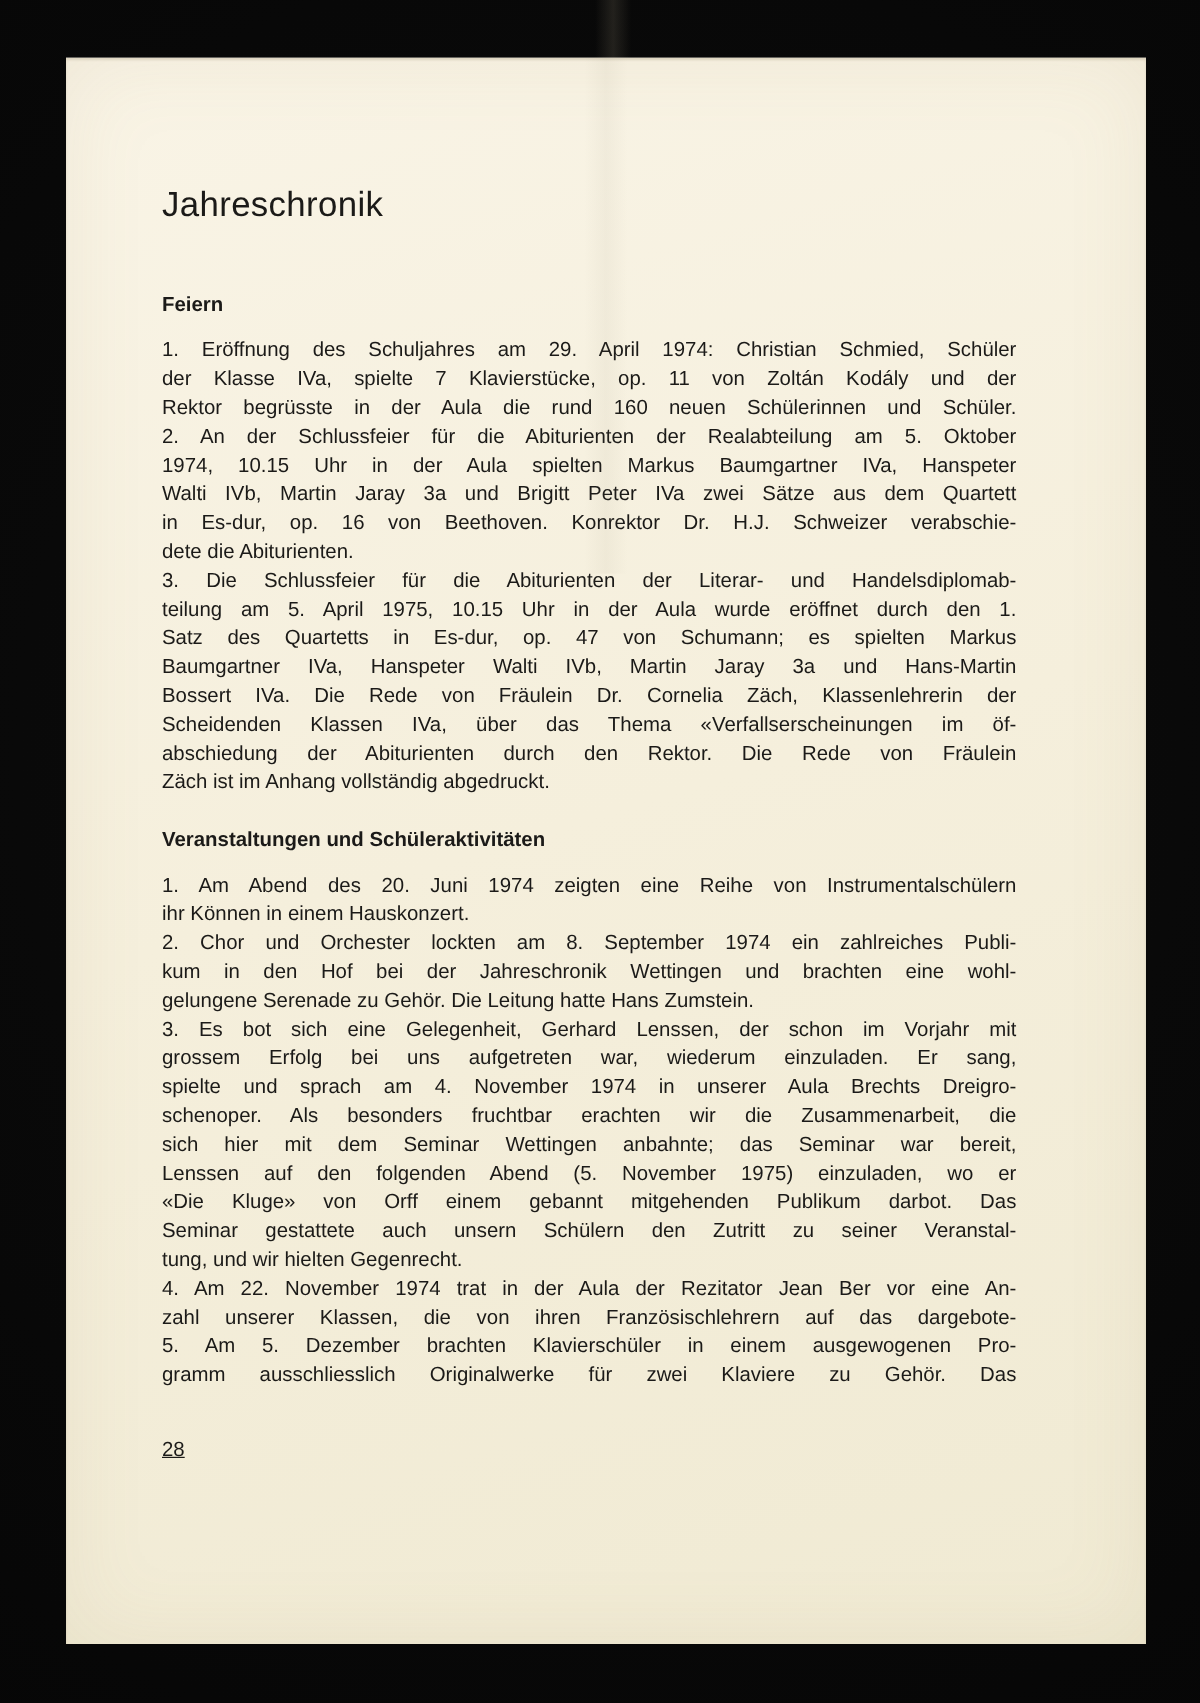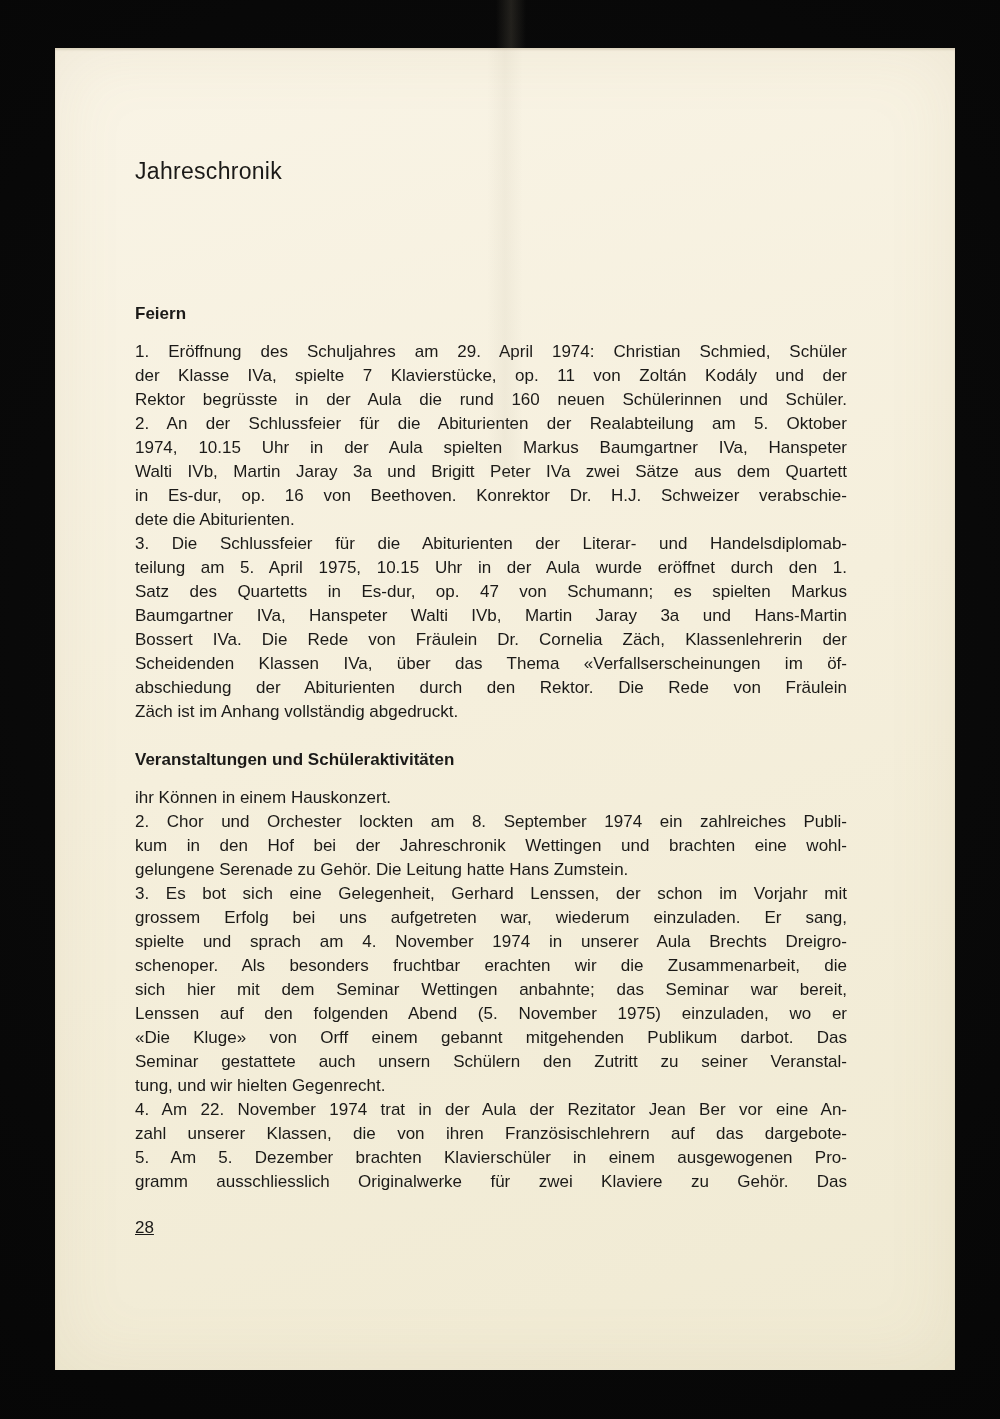--- a/index.html
+++ b/index.html
@@ -39,47 +39,47 @@
     pointer-events: none;
   }
   .content {
     position: relative;
     height: 100%;
     padding: 0 108px 0 80px;
     color: var(--ink);
   }
   .title {
     margin: 104px 0 0 0;
-    font-size: 23px;
+    font-size: 29px;
     font-weight: 400;
     line-height: 38px;
     letter-spacing: 0.3px;
     color: var(--ink);
   }
   .heading {
     font-size: 17px;
     font-weight: 700;
     line-height: 24px;
     margin: 24px 0 14px 0;
     color: var(--ink);
   }
-  .page-body > .heading:first-child { margin-top: 112px; }
+  .page-body > .heading:first-child { margin-top: 52px; }
   .para { margin: 0; }
   .line {
     font-size: 17px;
     line-height: 24px;
     height: 24px;
     overflow: hidden;
     text-align: justify;
     text-align-last: justify;
     color: var(--ink);
   }
   .line.last { text-align-last: left; }
   .pagenum {
-    margin-top: 22px;
+    margin-top: 38px;
     font-size: 17px;
     line-height: 24px;
     color: var(--ink);
     text-decoration: underline;
   }
 </style>
 </head>
 <body>
 
 <div class="stage">
@@ -106,20 +106,21 @@
             <div class="line">teilung am 5. April 1975, 10.15 Uhr in der Aula wurde eröffnet durch den 1.</div>
             <div class="line">Satz des Quartetts in Es-dur, op. 47 von Schumann; es spielten Markus</div>
             <div class="line">Baumgartner IVa, Hanspeter Walti IVb, Martin Jaray 3a und Hans-Martin</div>
             <div class="line">Bossert IVa. Die Rede von Fräulein Dr. Cornelia Zäch, Klassenlehrerin der</div>
             <div class="line">Scheidenden Klassen IVa, über das Thema «Verfallserscheinungen im öf-</div>
             <div class="line">abschiedung der Abiturienten durch den Rektor. Die Rede von Fräulein</div>
             <div class="line last">Zäch ist im Anhang vollständig abgedruckt.</div>
           </div>
           <h2 class="heading">Veranstaltungen und Schüleraktivitäten</h2>
           <div class="para">
+            <div class="line">1. Am Abend des 20. Juni 1974 zeigten eine Reihe von Instrumentalschülern</div>
             <div class="line last">ihr Können in einem Hauskonzert.</div>
           </div>
           <div class="para">
             <div class="line">2. Chor und Orchester lockten am 8. September 1974 ein zahlreiches Publi-</div>
             <div class="line">kum in den Hof bei der Jahreschronik Wettingen und brachten eine wohl-</div>
             <div class="line last">gelungene Serenade zu Gehör. Die Leitung hatte Hans Zumstein.</div>
           </div>
           <div class="para">
             <div class="line">3. Es bot sich eine Gelegenheit, Gerhard Lenssen, der schon im Vorjahr mit</div>
             <div class="line">grossem Erfolg bei uns aufgetreten war, wiederum einzuladen. Er sang,</div>

